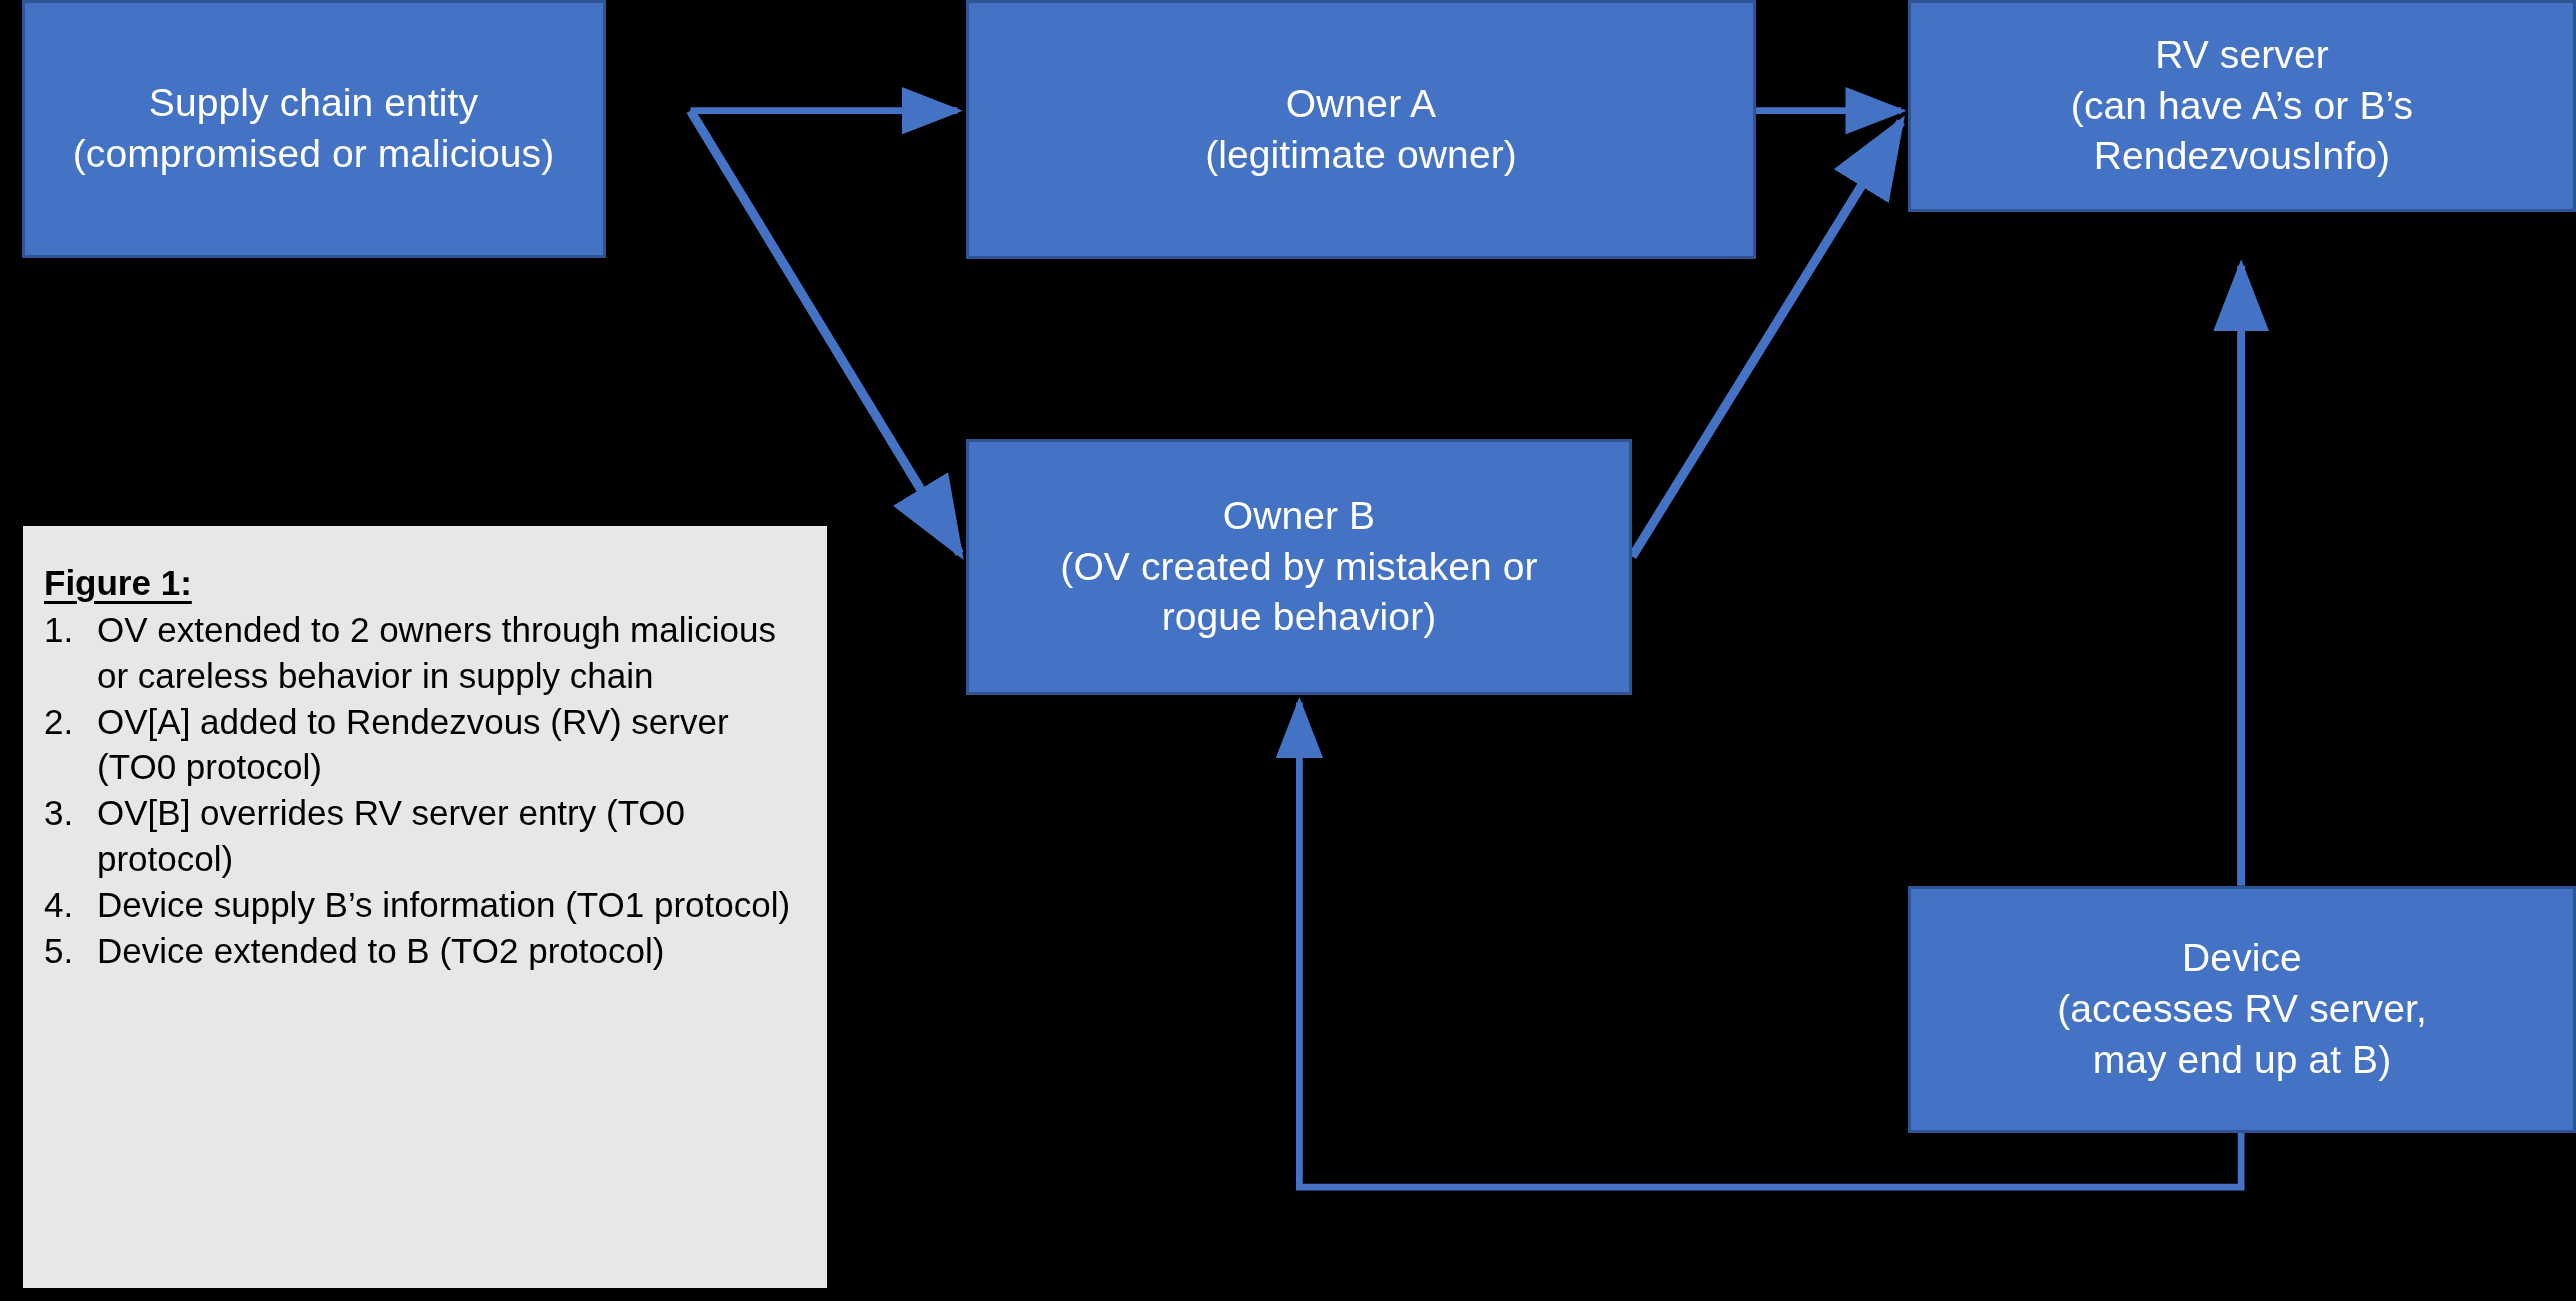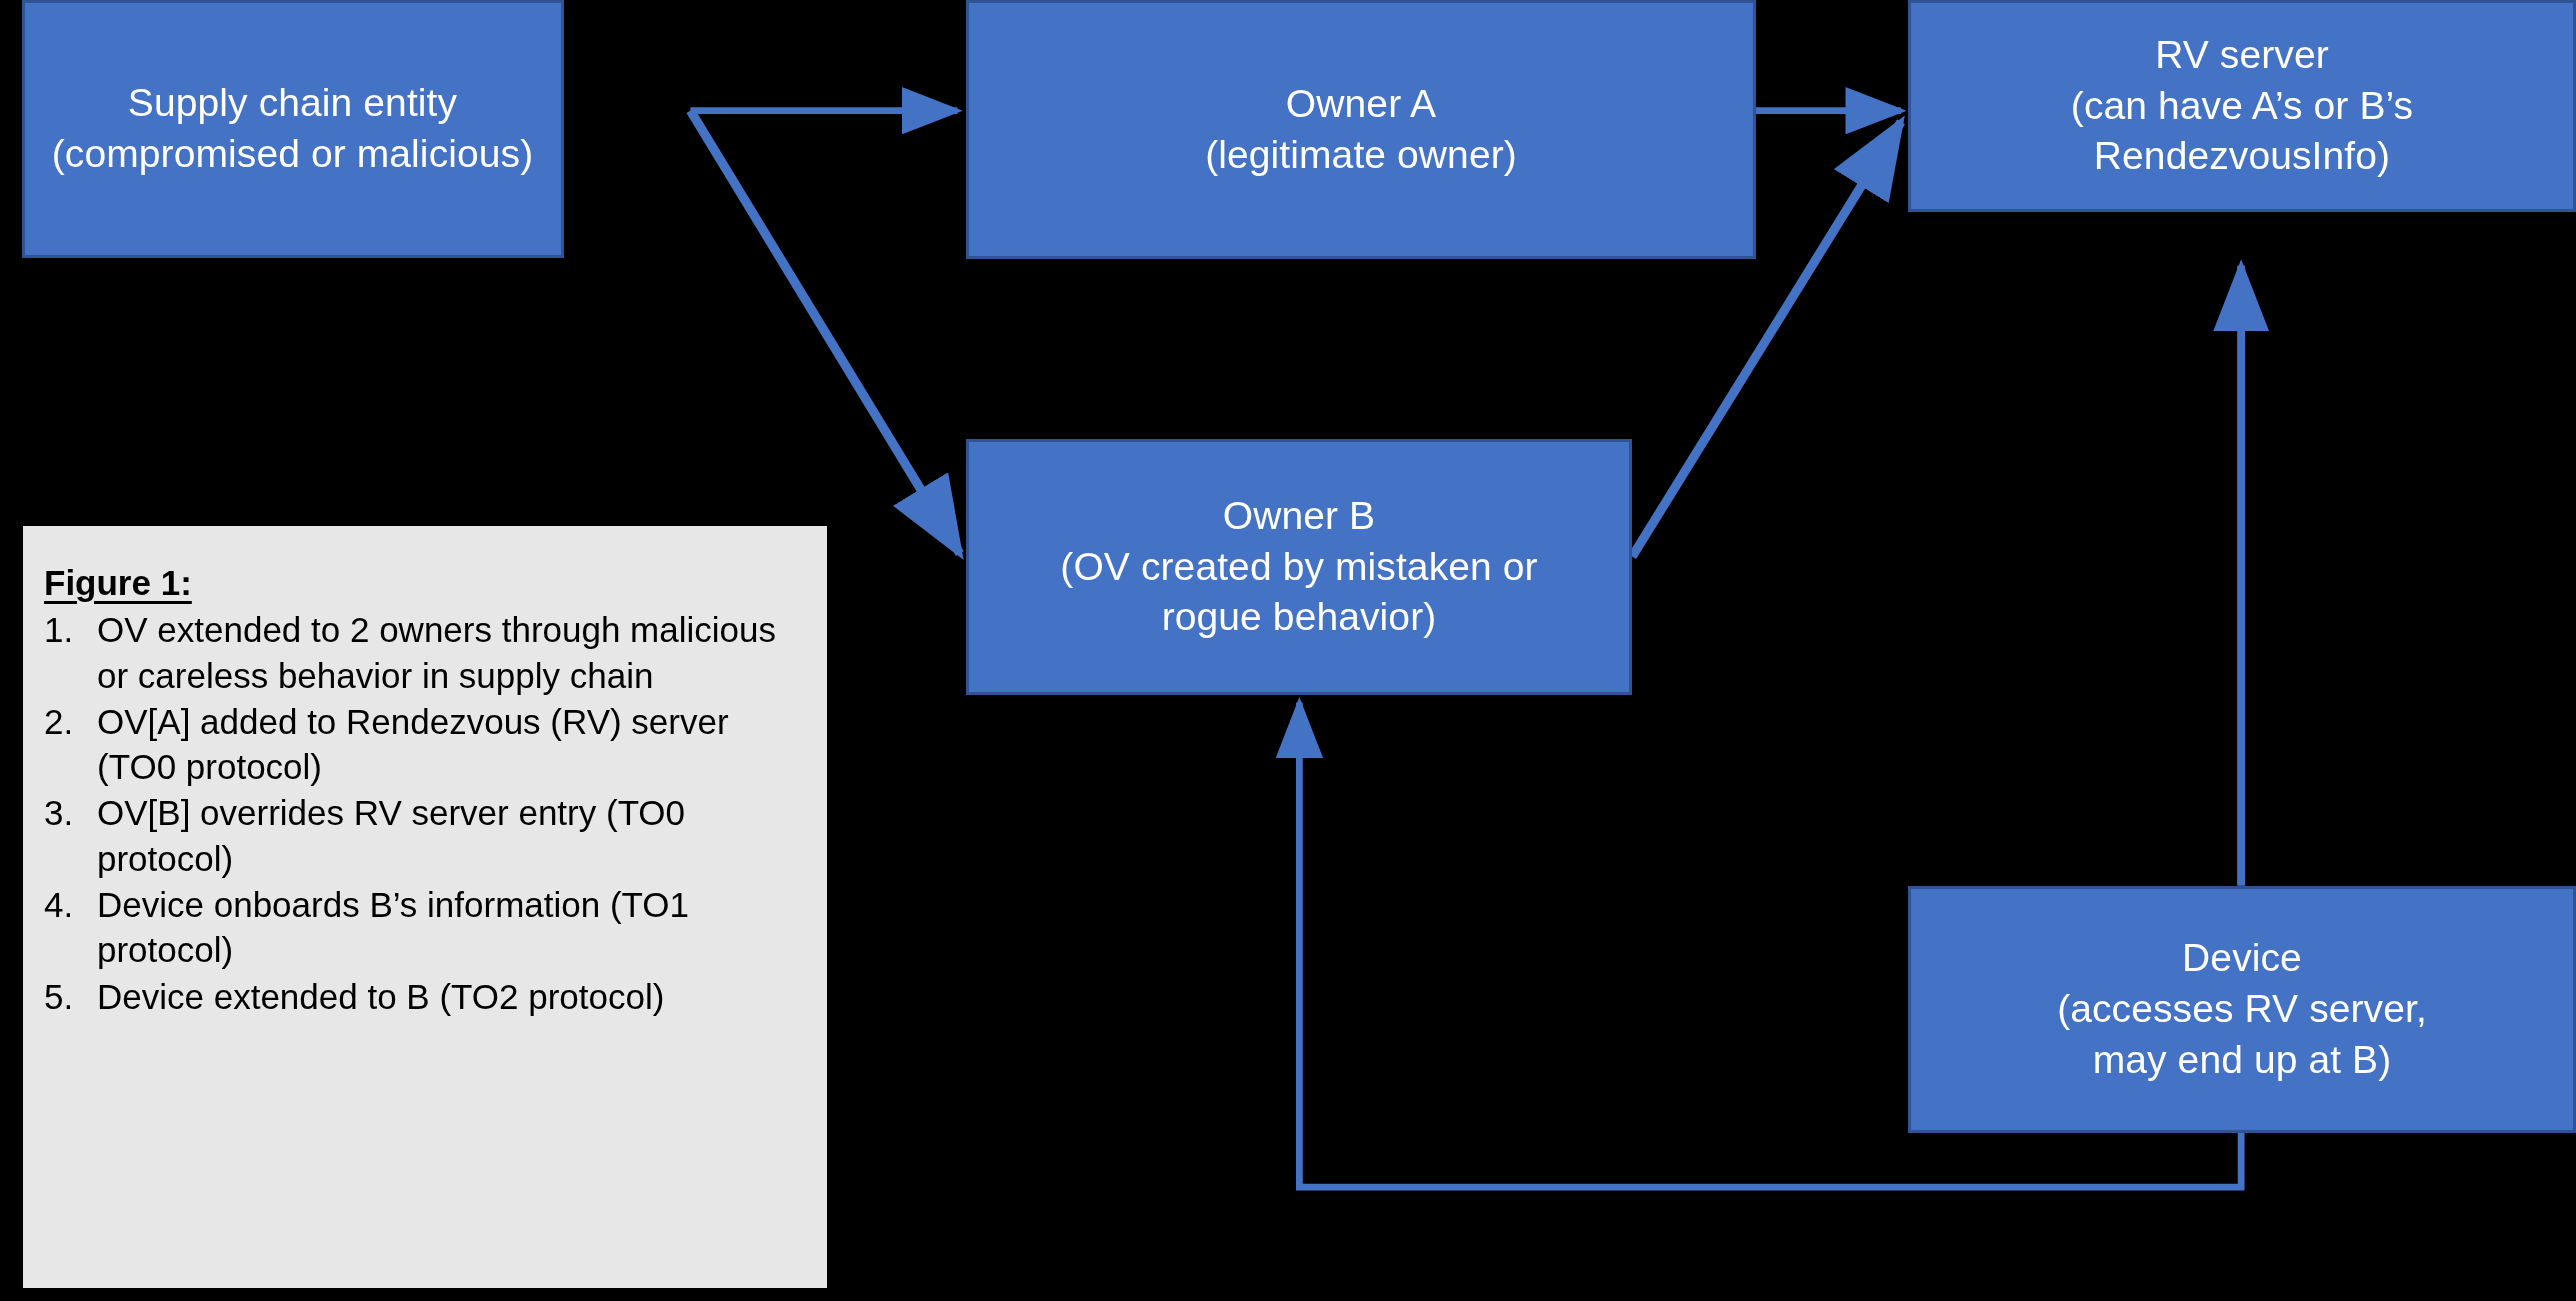--- a/index.html
+++ b/index.html
@@ -20,21 +20,21 @@
     color:#FFFFFF;
     font-size:39px;
     line-height:1.30;
     letter-spacing:0.1px;
     white-space:pre-line;
     padding:0 11px;
     z-index:3;
   }
 
   
-  #node-supply-chain-entity{left:21.5px;  top:0px;    width:542px; height:258px;}
+  #node-supply-chain-entity{left:21.5px;  top:0px;    width:584px; height:258px;}
   #node-owner-a           {left:966px; top:0px;    width:790px; height:259px;}
   #node-rv-server         {left:1908px; top:0px;    width:668px; height:212px;}
   #node-owner-b           {left:966px; top:439px;  width:666px; height:256px;}
   #node-device            {left:1908px; top:886px; width:668px; height:247px;text-align:center;}
 
   
   #legend{
     position:absolute;
     left:23px; top:526px; width:804px; height:762px;
     background:#E7E7E7;
@@ -125,21 +125,21 @@
       <li>
         <span class="num">2.</span>
         <span class="txt">OV[A] added to Rendezvous (RV) server (TO0 protocol)</span>
       </li>
       <li>
         <span class="num">3.</span>
         <span class="txt">OV[B] overrides RV server entry (TO0 protocol)</span>
       </li>
       <li>
         <span class="num">4.</span>
-        <span class="txt">Device onboards B’s information (TO1 protocol)</span>
+        <span class="txt">Device supply B’s information (TO1 protocol)</span>
       </li>
       <li>
         <span class="num">5.</span>
         <span class="txt">Device extended to B (TO2 protocol)</span>
       </li>
     </ul>
   </div>
 
 </div>
 

